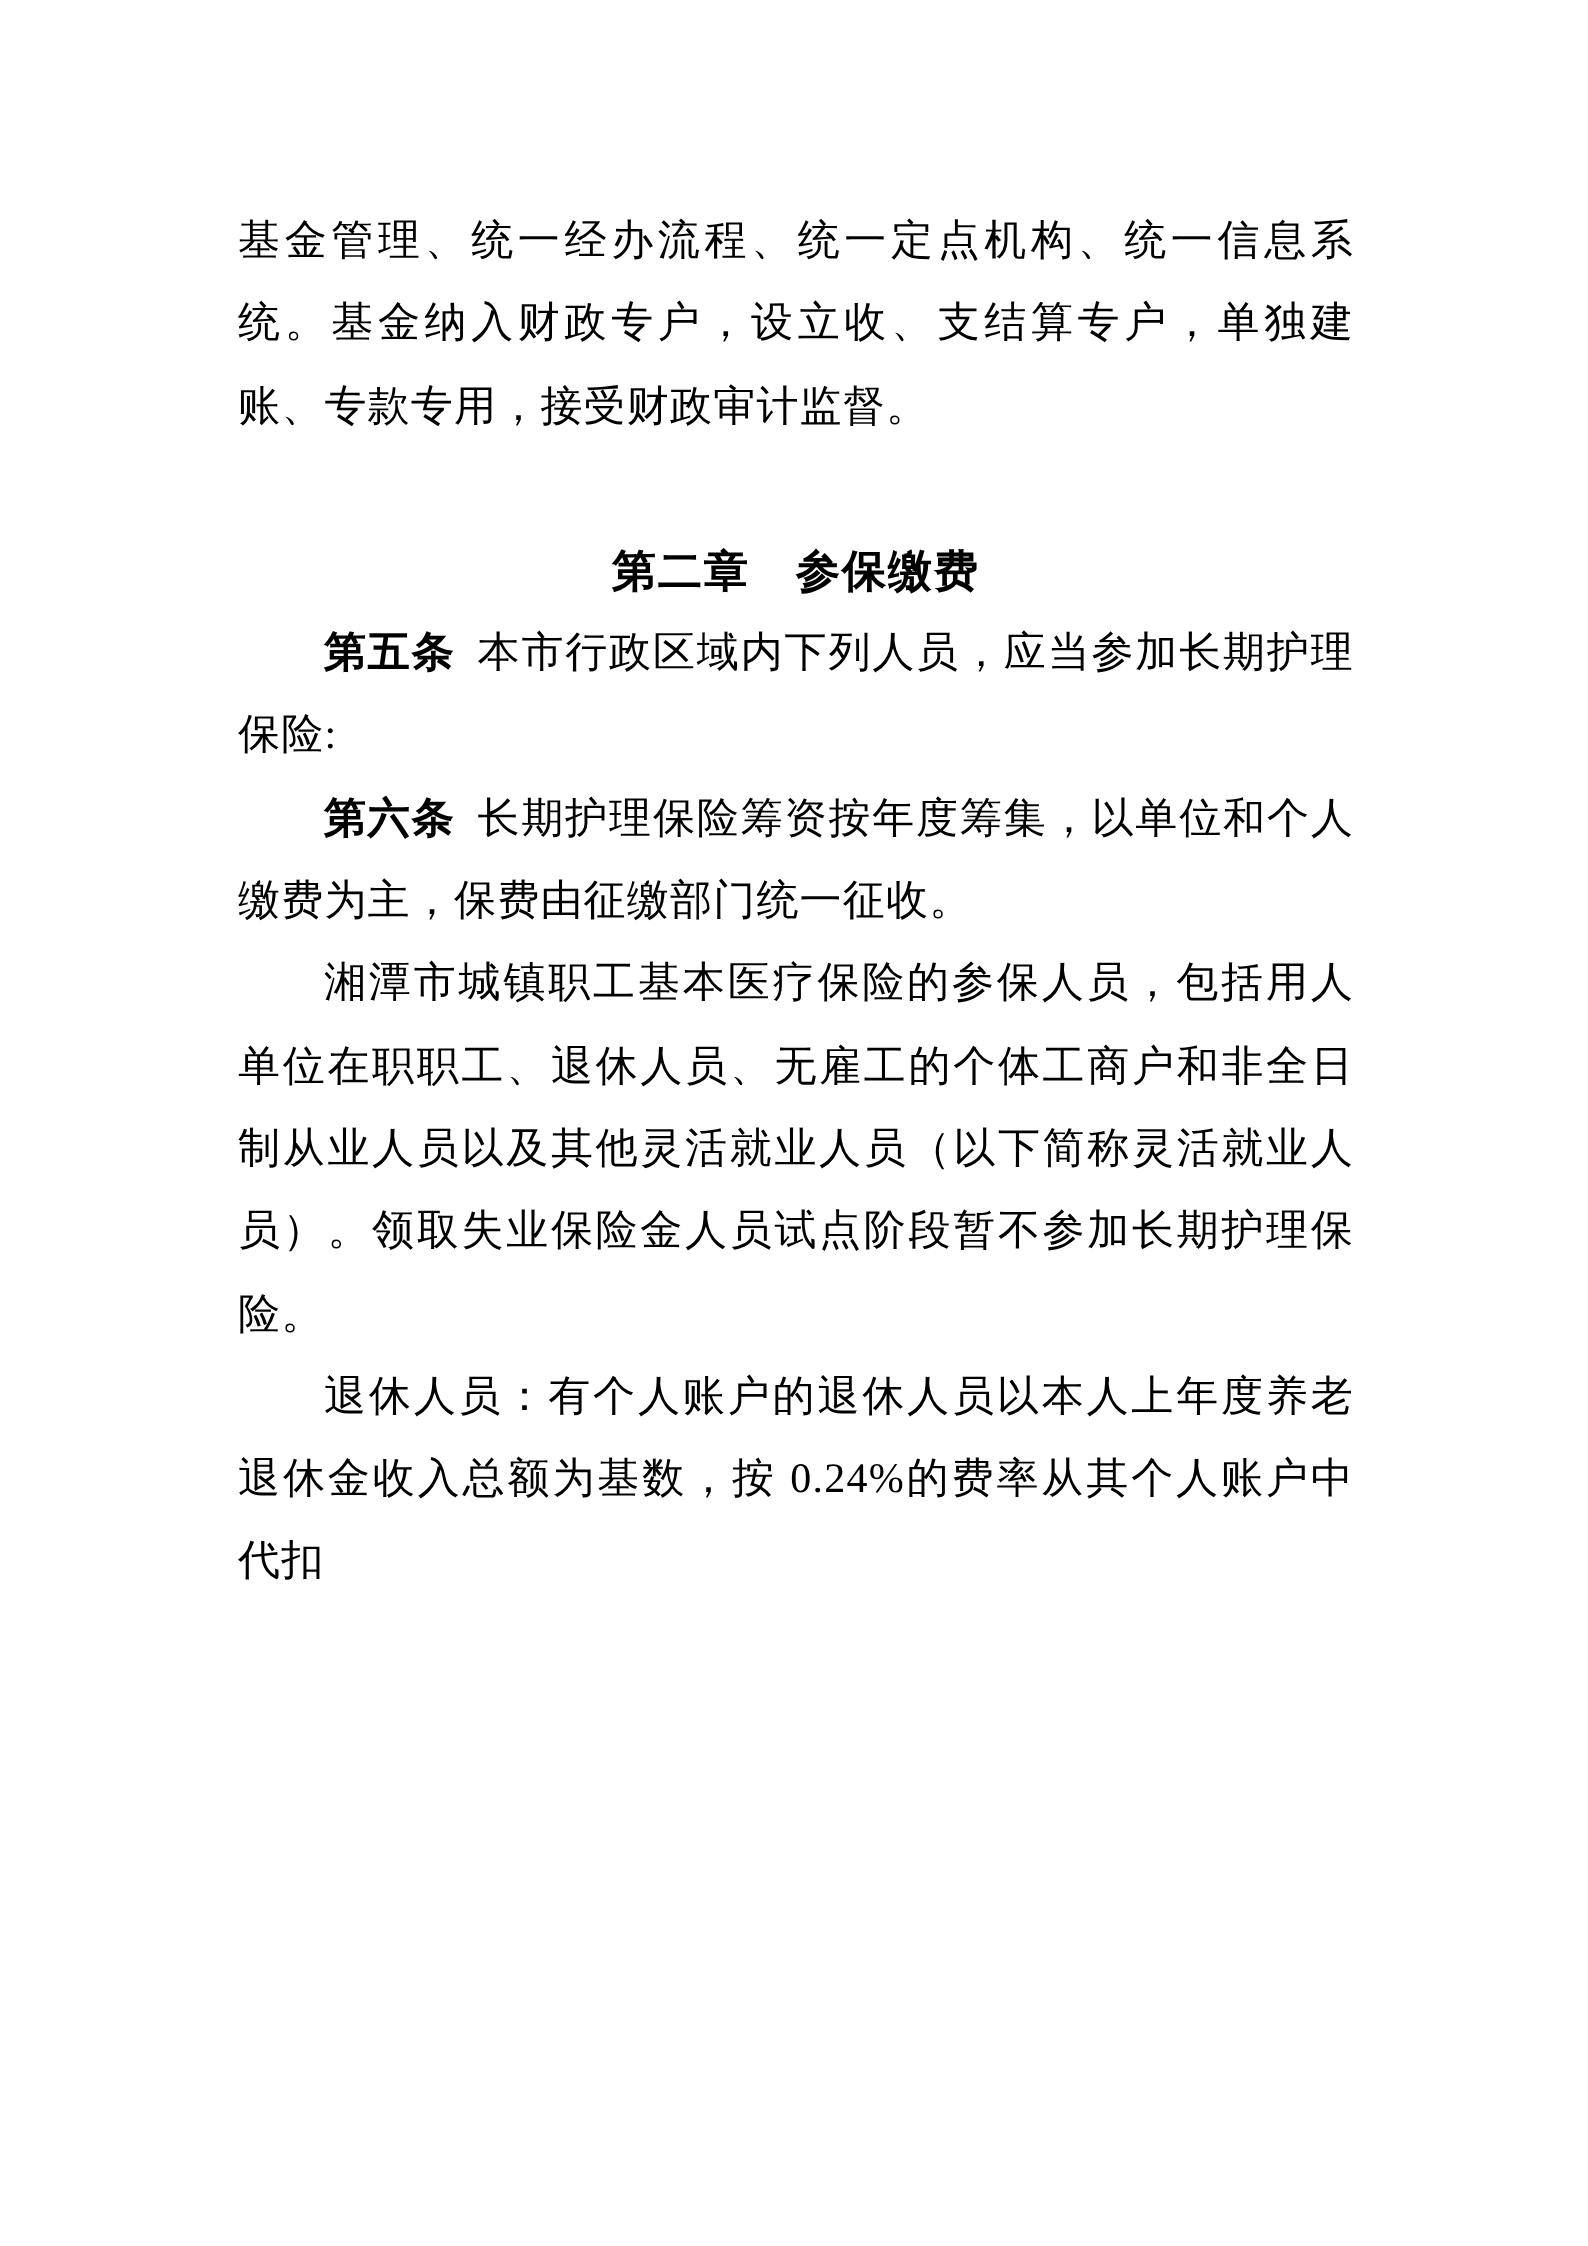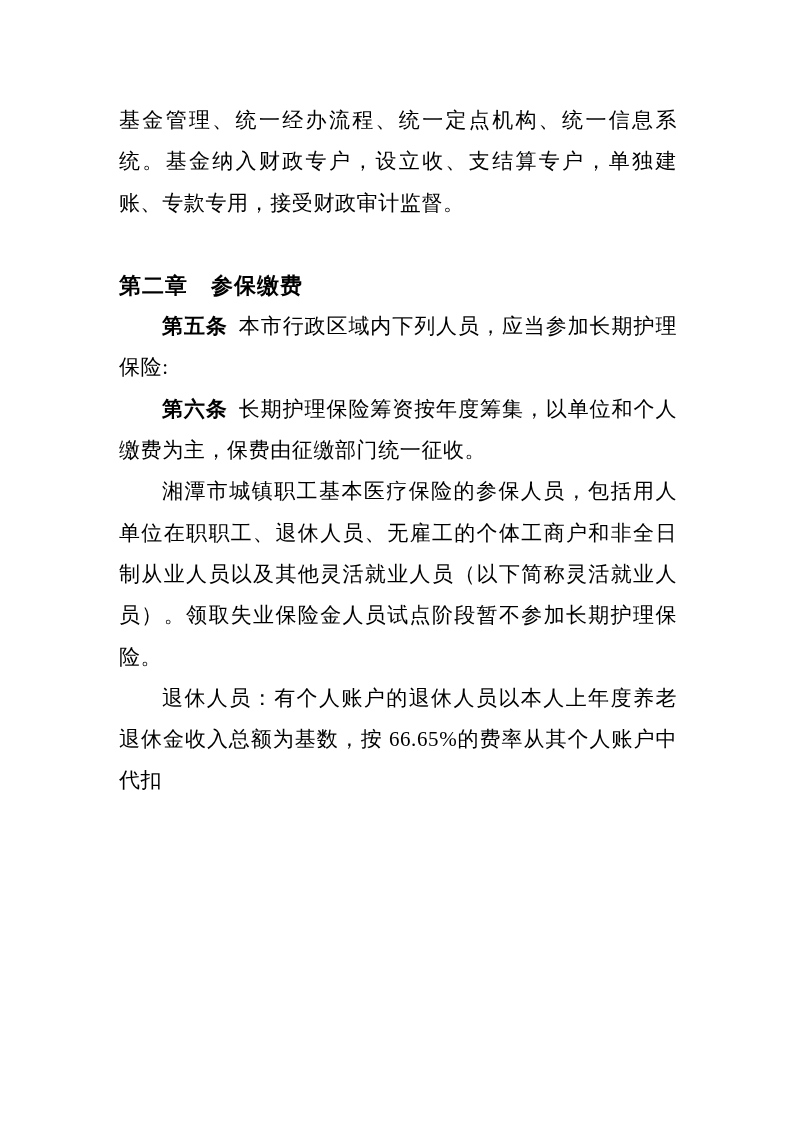--- a/index.html
+++ b/index.html
@@ -32,21 +32,21 @@
   }
   .indent {
     text-indent: 43px;
   }
   .chapter-heading {
     margin: 41px 0 0 0;
     padding: 0;
     font-size: 22px;
     font-weight: bold;
     line-height: 41.3px;
-    text-align: left;
+    text-align: center;
     text-indent: 0;
     letter-spacing: 1px;
   }
   .article-label {
     font-weight: bold;
     margin-right: 11px;
   }
   .footer {
     position: absolute;
     left: 119px;
@@ -68,21 +68,21 @@
 
     <h2 class="chapter-heading">第二章　参保缴费</h2>
 
     <p class="para indent"><span class="article-label">第五条</span><span>本市行政区域内下列人员，应当参加长期护理保险:</span></p>
 
     <p class="para indent"><span class="article-label">第六条</span><span>长期护理保险筹资按年度筹集，以单位和个人缴费为主，保费由征缴部门统一征收。</span></p>
 
     <p class="para indent">湘潭市城镇职工基本医疗保险的参保人员，包括用人单位在职职工、退休人员、无雇工的个体工商户和非全日制从业人员以及其他灵活就业人员（以下简称灵活就业人员）。领取失业保险金人员试点阶段暂不参加长期护理保险。</p>
 
 
-    <p class="para indent">退休人员：有个人账户的退休人员以本人上年度养老退休金收入总额为基数，按 66.65%的费率从其个人账户中代扣</p>
+    <p class="para indent">退休人员：有个人账户的退休人员以本人上年度养老退休金收入总额为基数，按 0.24%的费率从其个人账户中代扣</p>
 
   </div>
 
   <div class="footer">
     <span>— 4 —</span>
   </div>
 
 </div>
 
 </body></html>

